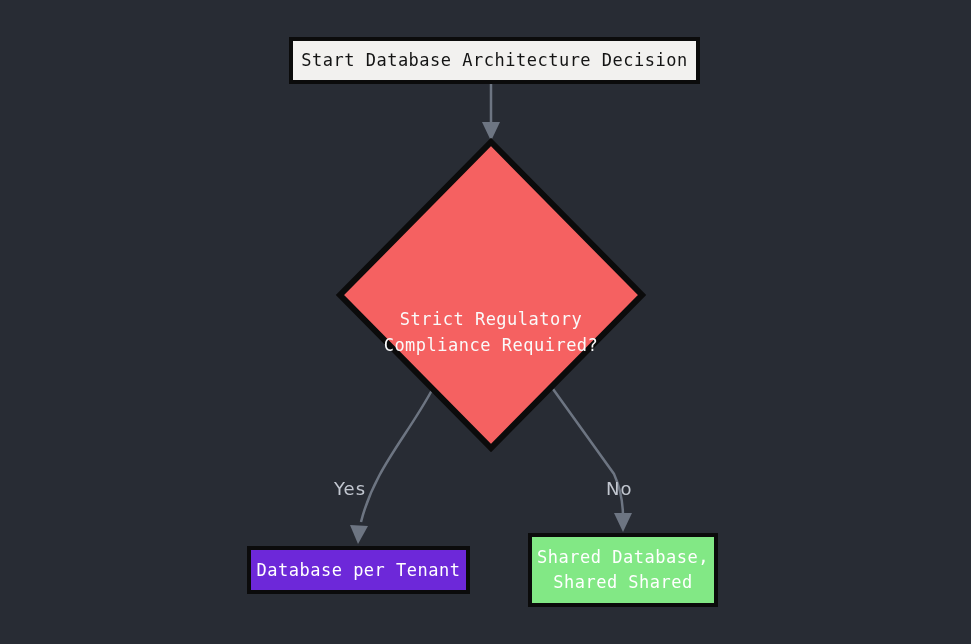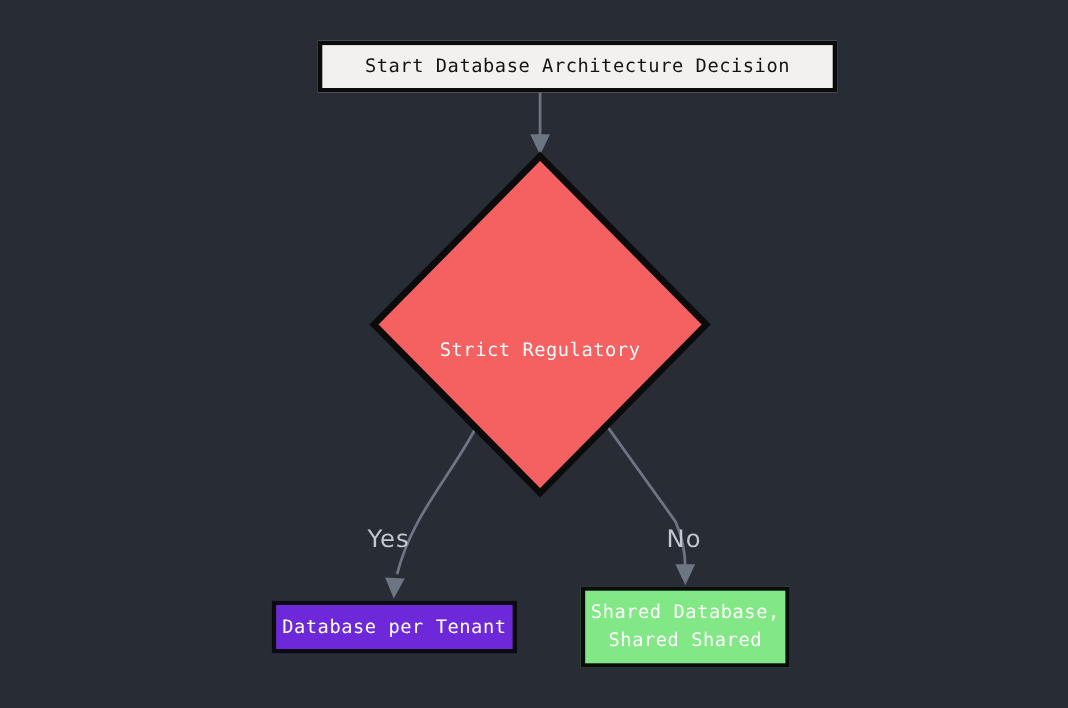--- a/index.html
+++ b/index.html
@@ -29,21 +29,21 @@
     align-items: center;
     justify-content: center;
     text-align: center;
     font-size: 17px;
     letter-spacing: 0.5px;
     line-height: 25px;
   }
   .node-start {
     left: 289px;
     top: 37px;
-    width: 472px;
+    width: 411px;
     height: 47px;
   }
   .node-db-per-tenant {
     left: 247px;
     top: 546px;
     width: 223px;
     height: 48px;
   }
   .node-shared-db {
     left: 528px;
@@ -58,21 +58,21 @@
     top: 270px;
     width: 300px;
     text-align: center;
     font-size: 17px;
     line-height: 26px;
     letter-spacing: 0.5px;
   }
   .edge-label {
     position: absolute;
     font-family: "DejaVu Sans", sans-serif;
-    font-size: 22px;
+    font-size: 18px;
     letter-spacing: 1px;
   }
   .edge-label-yes {
     left: 334px;
     top: 478px;
   }
   .edge-label-no {
     left: 606px;
     top: 478px;
     text-align: center;
@@ -96,20 +96,21 @@
 
     <polygon points="491,142 642,295 491,448 340,295" stroke-width="6" stroke-linejoin="miter" style="fill: rgb(245, 97, 97); stroke: rgb(11, 11, 11);"></polygon>
   </svg>
 
   <div class="node-rect node-start" style="background-color: rgb(242, 241, 239); border-color: rgb(11, 11, 11); color: rgb(20, 20, 20);">
     <span>Start Database Architecture Decision</span>
   </div>
 
   <div class="diamond-label" style="color: rgb(250, 250, 250); margin-top: 36px;">
     <div>Strict Regulatory</div>
+    <div>Compliance Required?</div>
   </div>
 
   <div class="edge-label edge-label-yes" style="color: rgb(194, 199, 208);">Yes</div>
   <div class="edge-label edge-label-no" style="color: rgb(194, 199, 208);">No</div>
 
   <div class="node-rect node-db-per-tenant" style="background-color: #6d28d9; border-color: rgb(11, 11, 11); color: rgb(255, 255, 255);">
     <span>Database per Tenant</span>
   </div>
 
   <div class="node-rect node-shared-db" style="background-color: rgb(130, 232, 133); border-color: rgb(11, 11, 11); color: rgb(255, 255, 255);">

